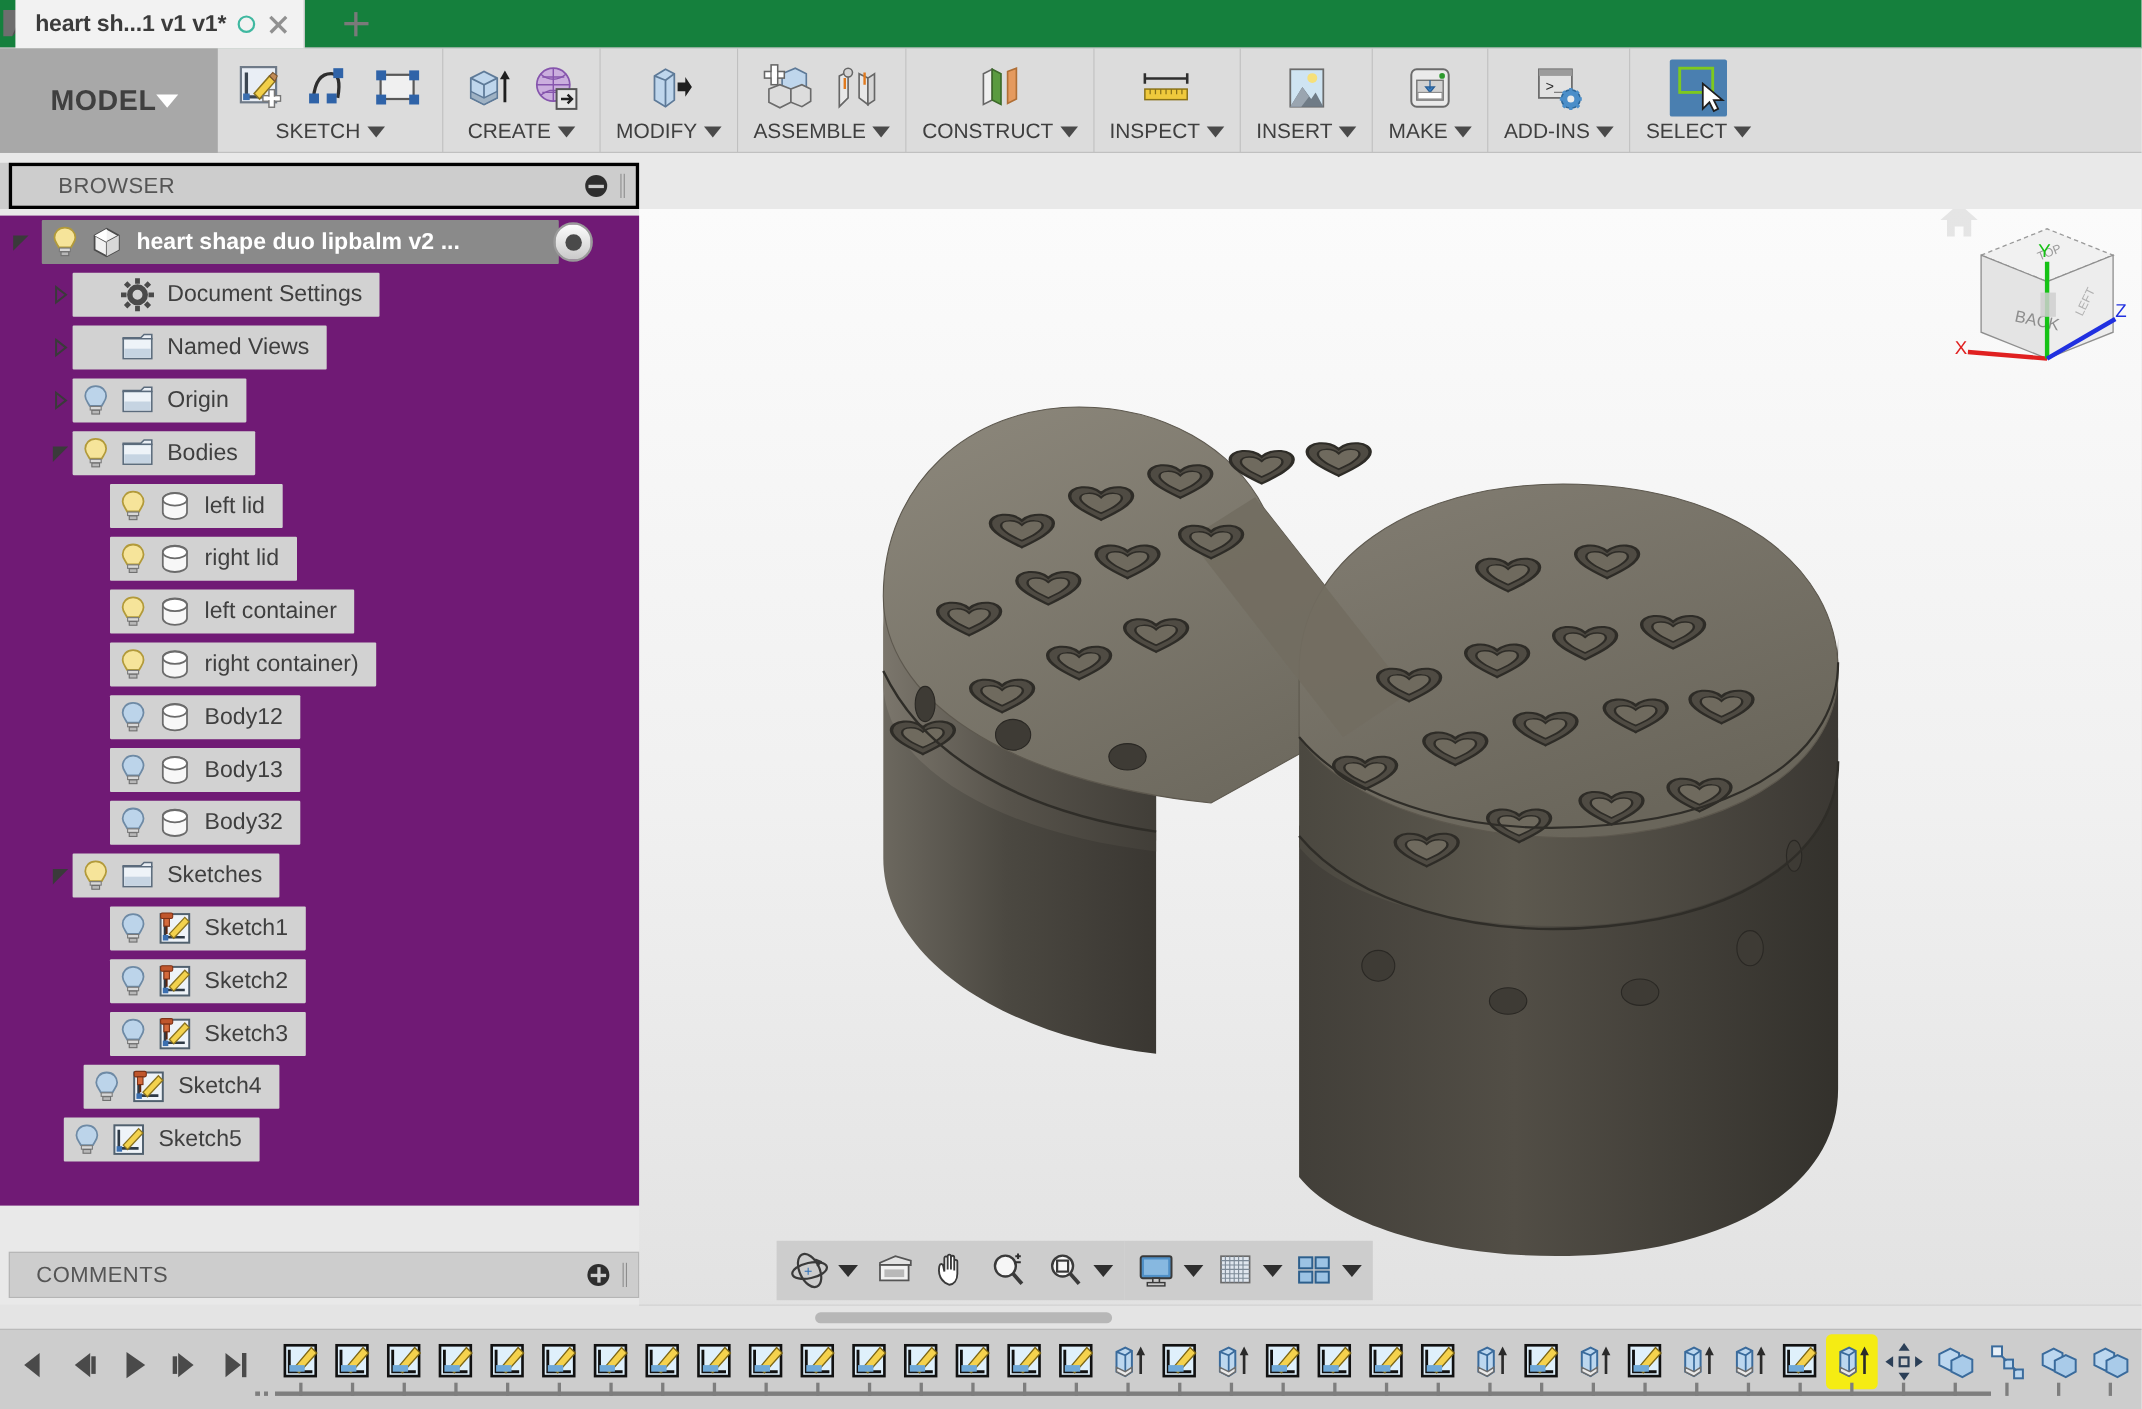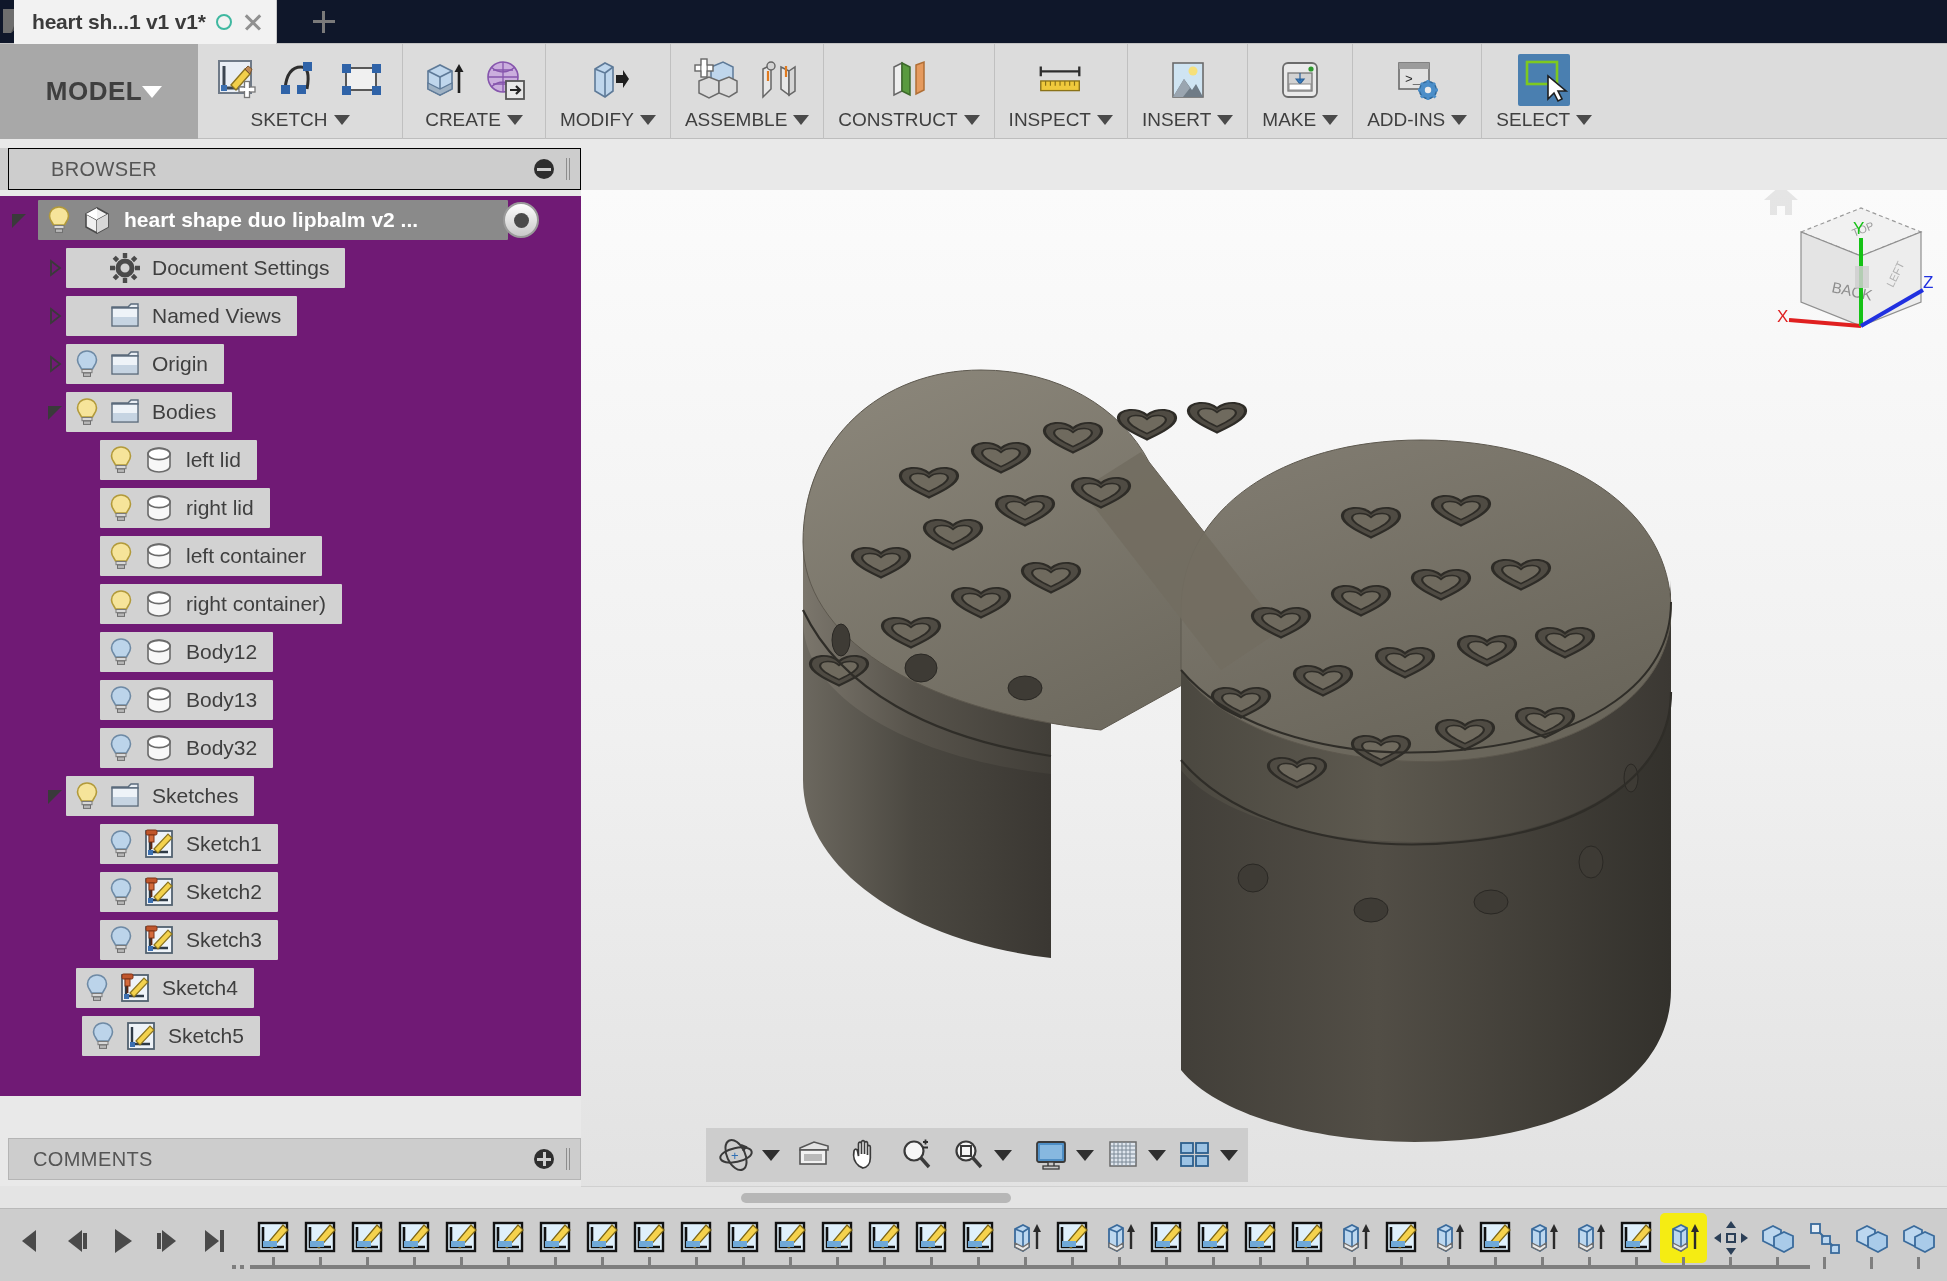--- a/index.html
+++ b/index.html
@@ -8,21 +8,21 @@
     font-family:"Liberation Sans", sans-serif;
     background:#e9e9e9;
     color:#4a4a4a;
     -webkit-font-smoothing:antialiased;
   }
   .app { position:relative; width:1947px; height:1281px; }
 
   
   .tabbar {
     position:absolute; left:0; top:0; width:1947px; height:44px;
-    background:#0f172a; border-bottom:1px solid #c3c3c3;
+    background:#15803d; border-bottom:1px solid #c3c3c3;
   }
   .tab-logo {
     position:absolute; left:0; top:0; width:28px; height:44px;
     display:flex; align-items:center; justify-content:center;
   }
   .tab-logo svg { display:block; }
   .tab {
     position:absolute; left:14px; top:0; height:44px;
     background:#f2f2f2; border-right:1px solid #c9c9c9;
     display:flex; align-items:center; padding:0 12px 0 18px; gap:10px;
@@ -73,21 +73,21 @@
             justify-content:flex-start; padding:6px 14px 0 14px; }
   .rgroup + .rgroup { border-left:1px solid #c0c0c0; }
   .ricons { display:flex; align-items:flex-end; gap:10px; height:56px; }
   .rlabel { font-size:19px; color:#3f3f3f; display:flex; align-items:center; gap:6px; margin-top:3px; white-space:nowrap;}
   .icon-btn { width:52px; height:52px; display:flex; align-items:center; justify-content:center; position:relative;}
   .icon-btn.sel { background:#4a7fb0; border-radius:2px; }
 
   
   .browser-hdr {
     position:absolute; left:8px; top:148px; width:573px; height:42px;
-    background:#cdcdcd; border:1px solid #000000;
+    background:#cdcdcd; border:3px solid #000000;
     display:flex; align-items:center; padding:0 10px 0 42px;
   }
   .browser-hdr .t{ font-size:20px; color:#555; letter-spacing:.4px; }
   .hdr-btn { margin-left:auto; display:flex; align-items:center; gap:12px; }
   .circ-min { width:20px; height:20px; border-radius:50%; background:#2e2e2e; position:relative; }
   .circ-min:after{ content:""; position:absolute; left:3px; top:8.5px; width:14px; height:3px; background:#cdcdcd;}
   .circ-plus { width:20px; height:20px; border-radius:50%; background:#2e2e2e; position:relative; }
   .circ-plus:after{ content:""; position:absolute; left:3px; top:8.5px; width:14px; height:3px; background:#cdcdcd;}
   .circ-plus:before{ content:""; position:absolute; left:8.5px; top:3px; width:3px; height:14px; background:#cdcdcd; z-index:1;}
   .grip { width:4px; height:22px; border-left:1.5px solid #8d8d8d; border-right:1.5px solid #8d8d8d;}
@@ -940,21 +940,21 @@
             <g>
               <rect x="4" y="3" width="11" height="5" rx="1.4" fill="#c0562c" stroke="#7e3317" stroke-width="1"></rect>
               <rect x="7" y="8" width="5" height="7" fill="#d4apple"></rect>
               <rect x="7" y="8" width="5" height="7" fill="#d46a3c" stroke="#7e3317" stroke-width="1"></rect>
               <path d="M9.5 15 L9.5 22" stroke="#5b2510" stroke-width="1.8"></path>
             </g>
           </svg>
           <span class="lbl">Sketch4</span>
         </span>
       </div>
-      <div class="trow" style="padding-left:60px">
+      <div class="trow" style="padding-left:36px">
         <span class="twist"></span>
         <span class="chip">
           <svg class="bulb" viewBox="0 0 34 34">
             <path d="M17 4 C 11 4 7.5 8.4 7.5 13 C 7.5 17 10.5 19.4 11.5 22 L22.5 22 C 23.5 19.4 26.5 17 26.5 13 C 26.5 8.4 23 4 17 4 Z" fill="#bcd4ea" stroke="#6e8aa5" stroke-width="1.6"></path>
             <rect x="12" y="22.5" width="10" height="3.2" fill="#d8d8d8" stroke="#7a7a7a" stroke-width="1"></rect>
             <rect x="13.5" y="26" width="7" height="3.4" fill="#b8b8b8" stroke="#6f6f6f" stroke-width="1"></rect>
           </svg>
           <svg class="ico" viewBox="0 0 34 34">
             <rect x="4" y="4" width="26" height="26" fill="#eef3f8" stroke="#51616f" stroke-width="1.8"></rect>
             <path d="M8 8 V25 H26" fill="none" stroke="#2e3a46" stroke-width="2.4"></path>

